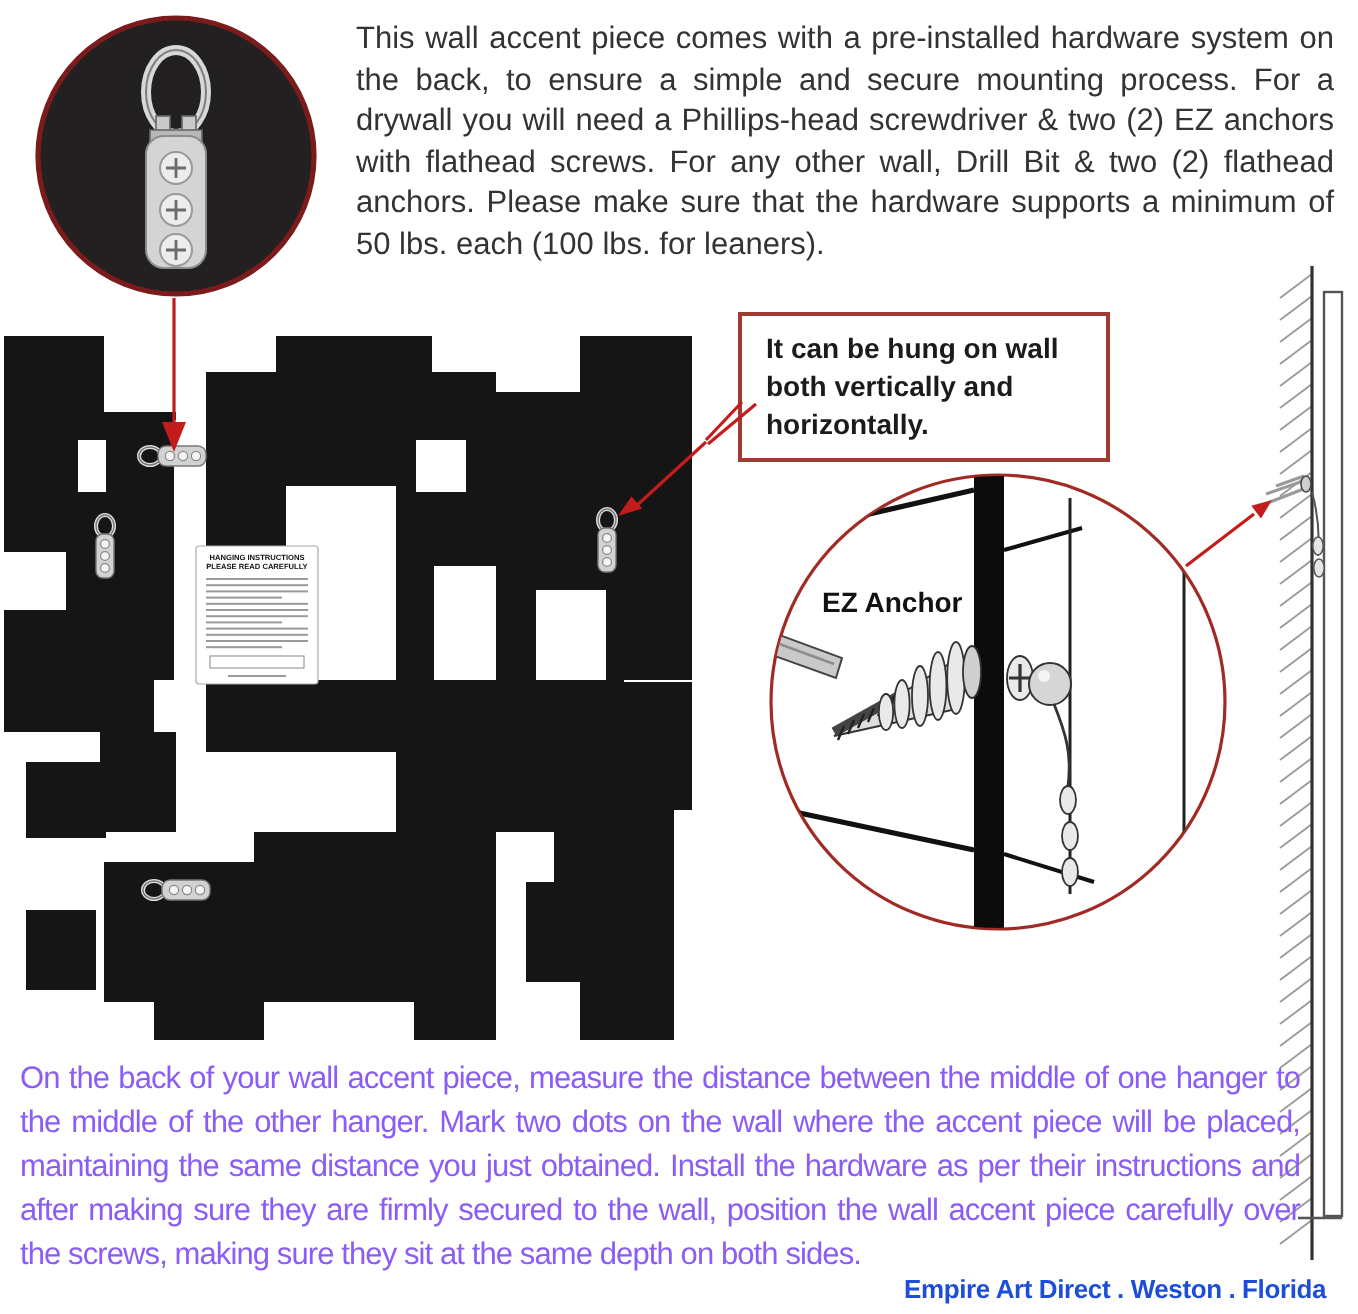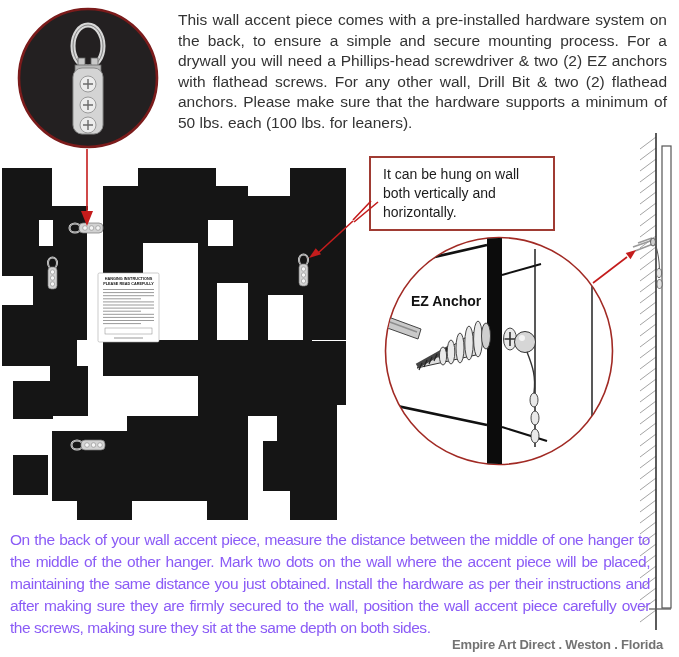--- a/index.html
+++ b/index.html
@@ -2,24 +2,24 @@
 <html><head>
 <meta charset="utf-8">
 <style>
   html,body{margin:0;padding:0;background:#fff;}
   .canvas{position:relative;width:679px;height:657px;background:#fff;overflow:hidden;
           font-family:"Liberation Sans",sans-serif;color:#222;}
   
   .intro{position:absolute;left:178px;top:10px;width:489px;font-size:15.5px;line-height:20.5px;
          text-align:justify;color:#333;}
   .callout{position:absolute;left:369px;top:156px;width:160px;border:2px solid var(--callout-border);
-           background:#fff;padding:7px 10px 7px 12px;font-weight:normal;font-size:14px;line-height:19px;color:#1b1b1b;}
+           background:#fff;padding:7px 10px 7px 12px;font-weight:bold;font-size:14px;line-height:19px;color:#1b1b1b;}
   .bottom-par{position:absolute;left:10px;top:529px;width:640px;font-size:15.5px;line-height:22px;
               letter-spacing:-0.45px;text-align:justify;color:#8b5cf6;}
-  .brand{position:absolute;right:16px;top:637px;font-size:13px;font-weight:bold;letter-spacing:-0.2px;color:#737373;}
+  .brand{position:absolute;right:16px;top:637px;font-size:13px;font-weight:bold;letter-spacing:-0.2px;color:#1d4ed8;}
   
   .abs{position:absolute;}
   svg{display:block;}
   .overlay{pointer-events:none;}
   .red-line{stroke:var(--accent);stroke-width:1.6;fill:none;}
   .red-fill{fill:var(--accent);stroke:none;}
   .hatch{stroke:#999;stroke-width:0.9;}
   .wall-line{stroke:#333;stroke-width:1.6;}
   .board{fill:#fff;stroke:#555;stroke-width:1.2;}
   .ink{stroke:#111;fill:none;}

